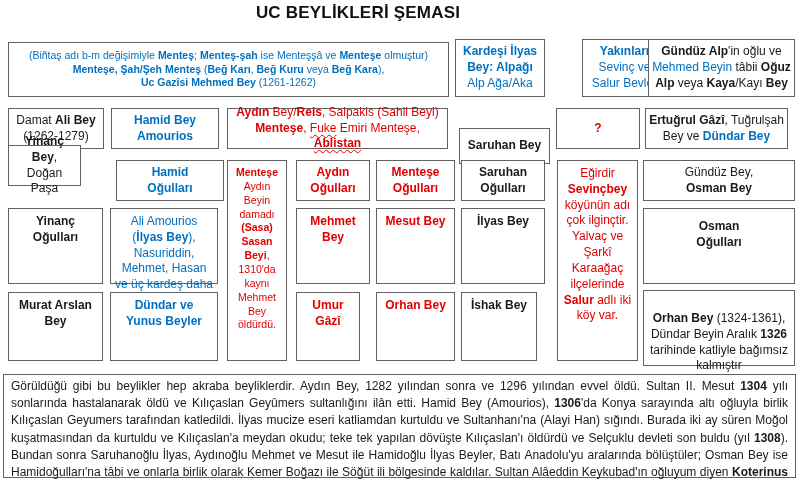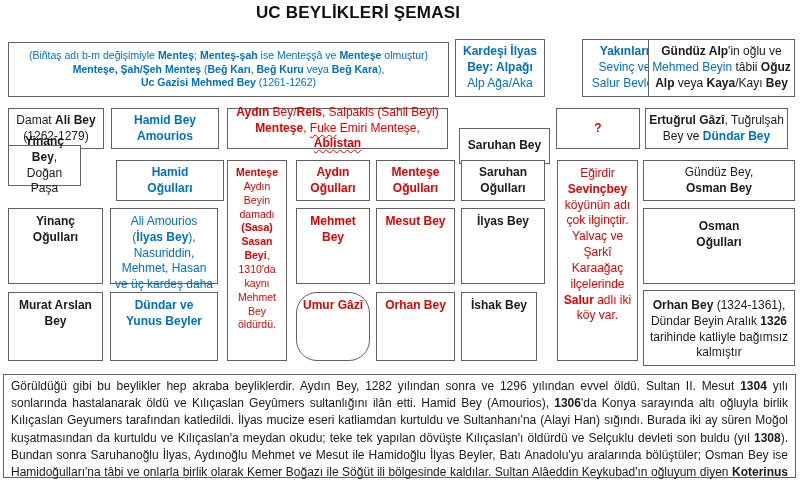--- a/index.html
+++ b/index.html
@@ -139,29 +139,29 @@
     </div>
 
   <div class="box top col-black" style="left:8px;top:292px;width:95px;height:69px;">
       <div class="ln"><span class="b">Murat Arslan</span></div>
       <div class="ln"><span class="b">Bey</span></div>
     </div>
   <div class="box top col-blue" style="left:110px;top:292px;width:108px;height:69px;">
       <div class="ln"><span class="b">Dündar ve</span></div>
       <div class="ln"><span class="b">Yunus Beyler</span></div>
     </div>
-  <div class="box top col-red" style="left:296px;top:292px;width:74px;height:69px;border-radius:21px;">
+  <div class="box top col-red" style="left:296px;top:292px;width:64px;height:69px;">
       <div class="ln"><span class="b">Umur Gâzî</span></div>
     </div>
   <div class="box top col-red" style="left:376px;top:292px;width:79px;height:69px;">
       <div class="ln"><span class="b">Orhan Bey</span></div>
     </div>
   <div class="box top col-black" style="left:461px;top:292px;width:76px;height:69px;align-items:flex-end;">
       <div class="ln"><span class="b">İshak Bey</span></div>
     </div>
-  <div class="box top col-black" style="left:643px;top:290px;width:152px;height:76px;padding-top:7px;">
+  <div class="box top col-black" style="left:643px;top:290px;width:152px;height:76px;padding-top:20px;">
       <div class="ln"><span class="b">Orhan Bey</span><span> (1324-1361), Dündar Beyin Aralık </span><span class="b">1326</span><span> tarihinde katliyle bağımsız kalmıştır</span></div>
     </div>
 
   <div class="box footer col-black" style="left:3px;top:374px;width:793px;height:104px;">
       <div class="ln"><span>Görüldüğü gibi bu beylikler hep akraba beyliklerdir. Aydın Bey, 1282 yılından sonra ve 1296 yılından evvel öldü. Sultan II. Mesut </span><span class="b">1304</span><span> yılı sonlarında hastalanarak öldü ve Kılıçaslan Geyûmers sultanlığını ilân etti. Hamid Bey (Amourios), </span><span class="b">1306</span><span>'da Konya sarayında altı oğluyla birlik Kılıçaslan Geyumers tarafından katledildi. İlyas mucize eseri katliamdan kurtuldu ve Sultanhanı'na (Alayi Han) sığındı. Burada iki ay süren Moğol kuşatmasından da kurtuldu ve Kılıçaslan'a meydan okudu; teke tek yapılan dövüşte Kılıçaslan'ı öldürdü ve Selçuklu devleti son buldu (yıl </span><span class="b">1308</span><span>). Bundan sonra Saruhanoğlu İlyas, Aydınoğlu Mehmet ve Mesut ile Hamidoğlu İlyas Beyler, Batı Anadolu'yu aralarında bölüştüler; Osman Bey ise Hamidoğulları'na tâbi ve onlarla birlik olarak Kemer Boğazı ile Söğüt ili bölgesinde kaldılar. Sultan Alâeddin Keykubad'ın oğluyum diyen </span><span class="b">Koterinus Ahmet</span><span> ise 1245'lerde </span><span class="b">Uc</span><span>'taki </span><span class="b">Kötürnek</span><span> köyünde ayaklanmıştı. 30.12.2023 </span><span class="b">R. Topraklı</span></div>
     </div>
 </div>
 
 </body></html>

